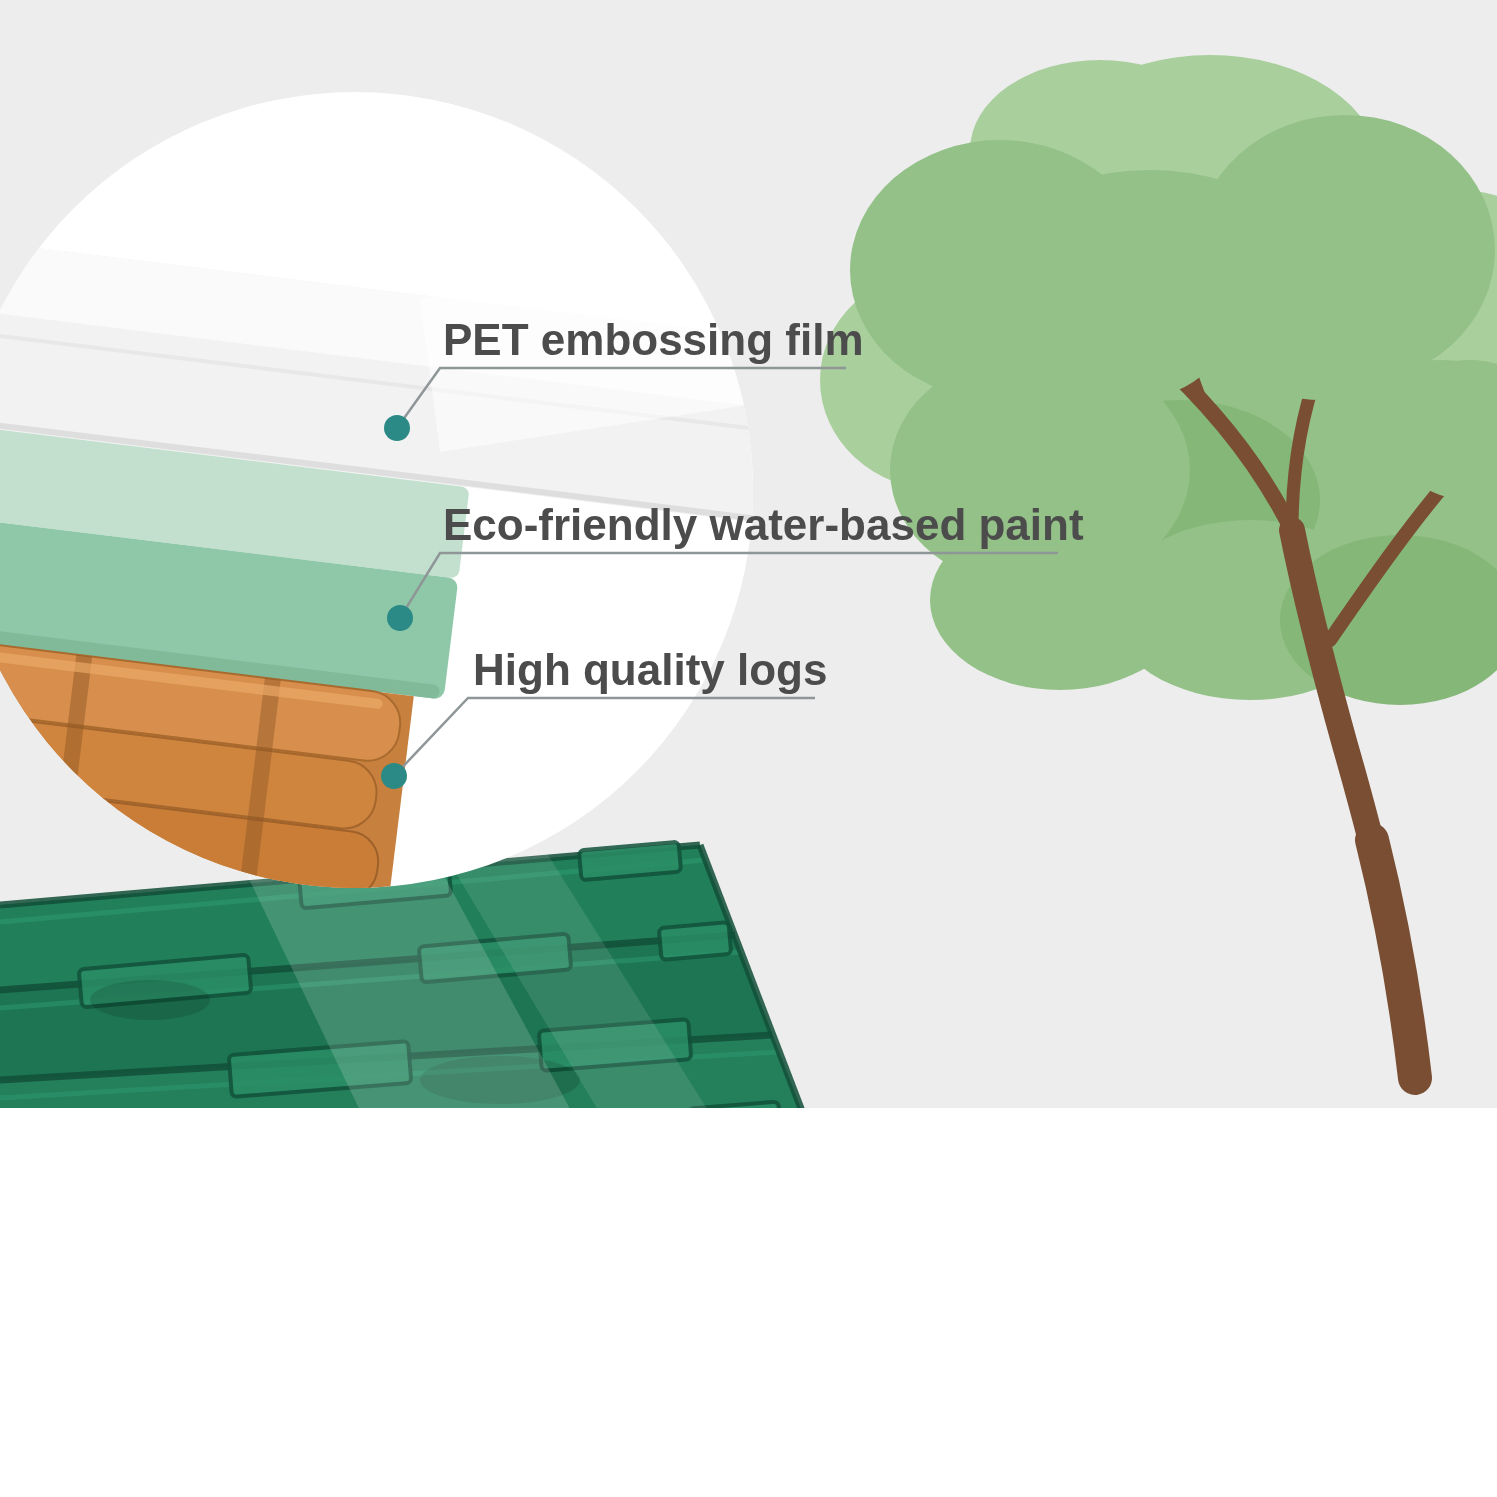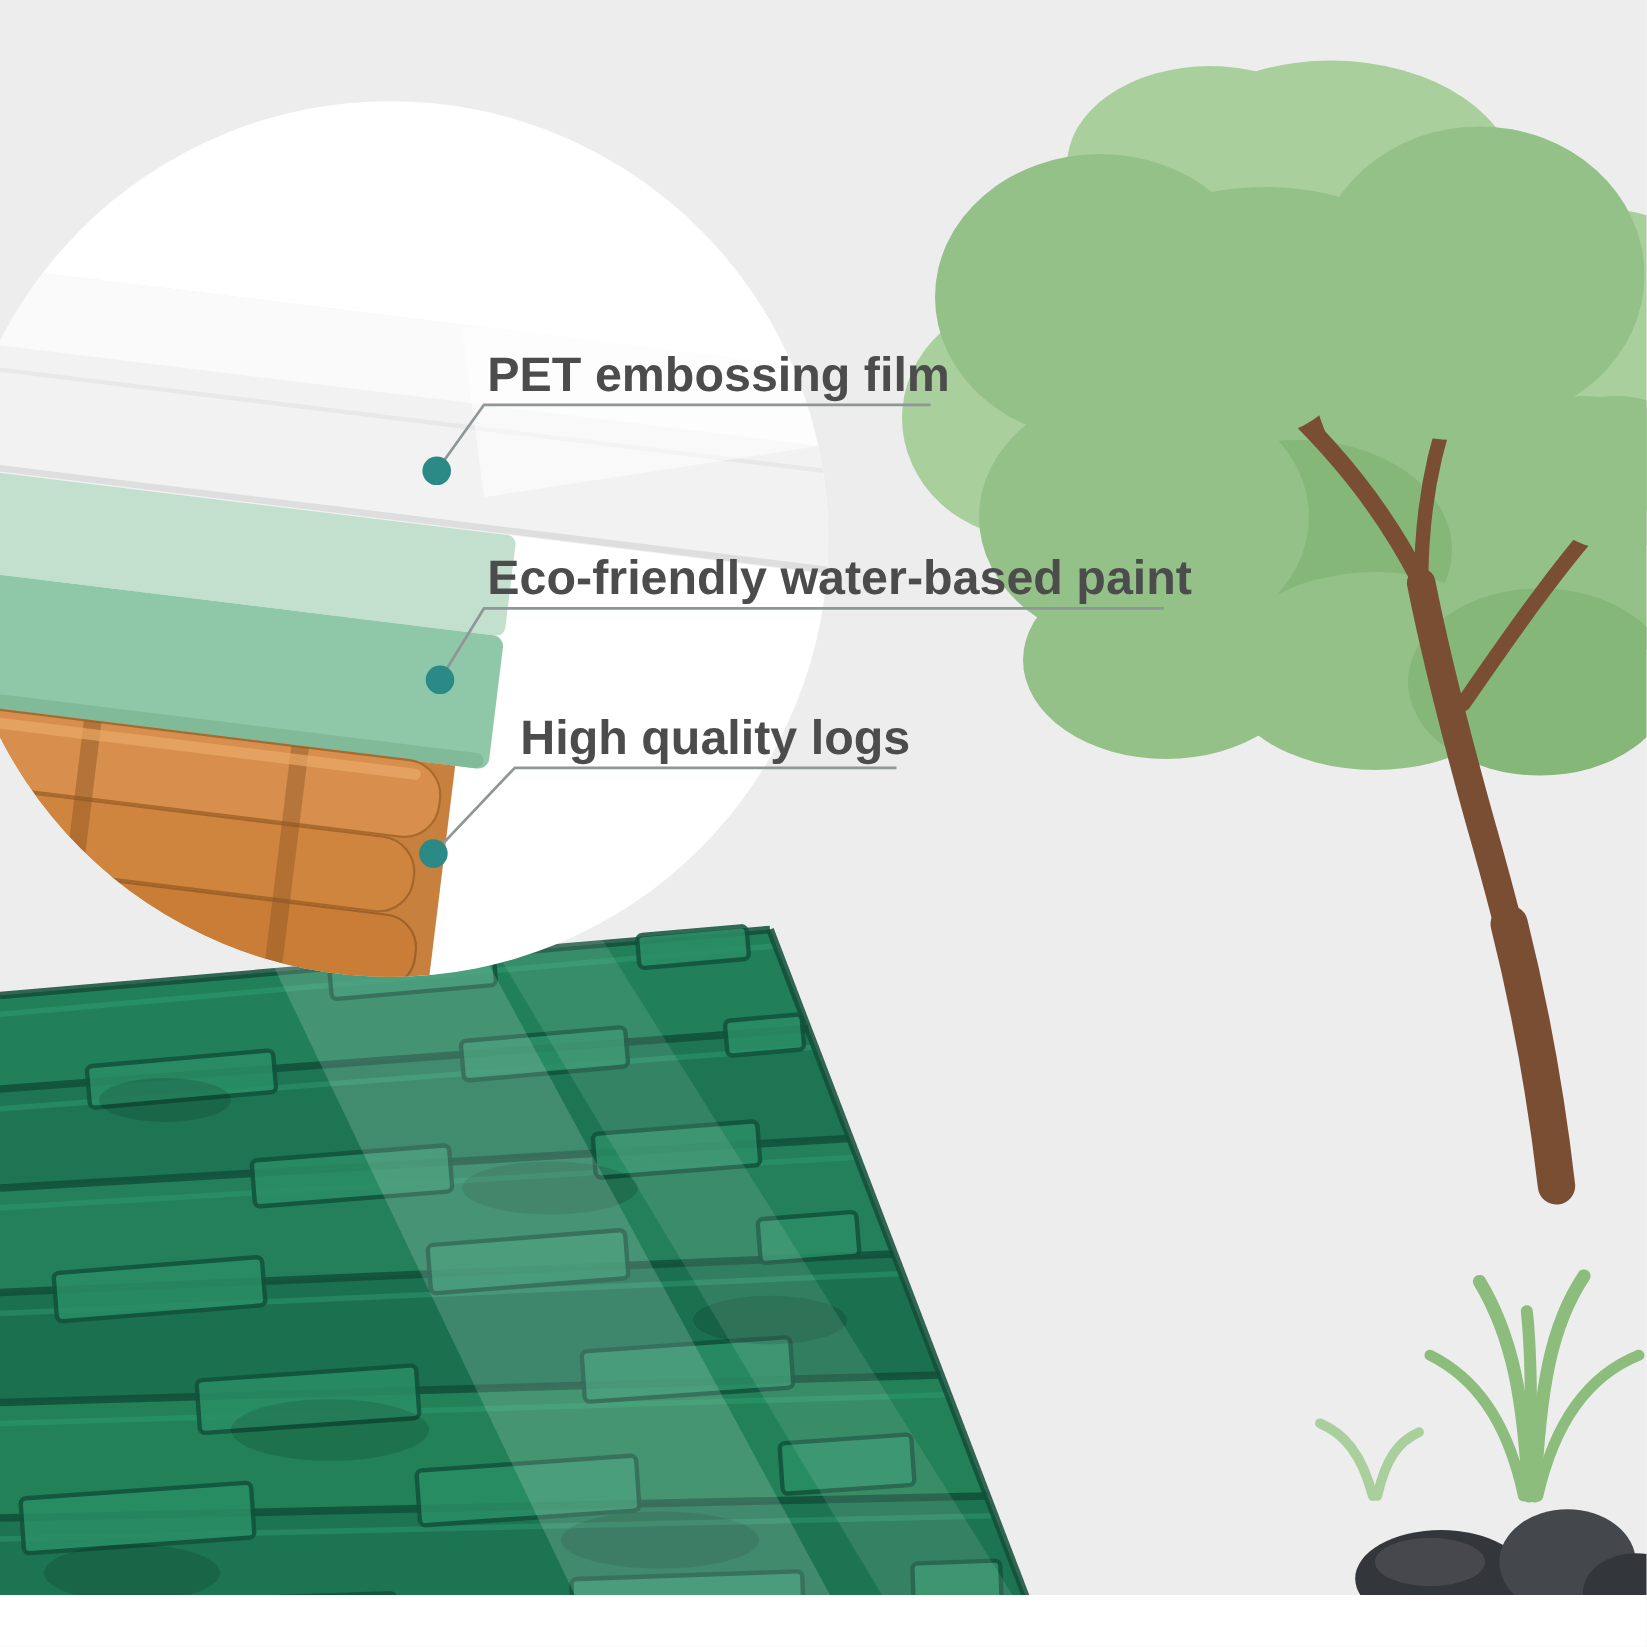--- a/index.html
+++ b/index.html
@@ -4,21 +4,21 @@
 <style>
   :root{
     --bg:#ededed; --label-text:#4c4c4c; --dot-teal:#2b8a85; --leader-line:#8f9698;
     --paint-green:#8fc8a9; --paint-green-light:#c3e0cf; --film-white:#f2f2f2;
     --log-orange:#d28a47; --panel-green:#1f7f5c; --panel-green-dark:#124f39;
     --panel-green-light:#2fa075; --foliage-green:#93c187; --foliage-green-light:#a9cf9d;
     --foliage-green-dark:#85b779; --trunk-brown:#7a4e33; --grass-green:#8cbd7d; --rock-dark:#33363a;
   }
   html,body{margin:0;padding:0;}
   body{background:#fff;font-family:"Liberation Sans",sans-serif;}
-  .canvas{width:1497px;height:1450px;position:relative;background:var(--bg);overflow:hidden;}
+  .canvas{width:1497px;height:1108px;position:relative;background:var(--bg);overflow:hidden;}
   svg{display:block;}
   .callout-label{font-family:"Liberation Sans",sans-serif;font-weight:700;font-size:44px;fill:var(--label-text);}
   .leader{stroke:var(--leader-line);stroke-width:2.5;fill:none;}
   .dot{fill:var(--dot-teal);}
   .c-film{fill:var(--film-white);}
   .c-paint{fill:var(--paint-green);}
   .c-paint-light{fill:var(--paint-green-light);}
   .c-panel{fill:var(--panel-green);}
   .c-foliage{fill:var(--foliage-green);}
   .c-foliage-light{fill:var(--foliage-green-light);}

